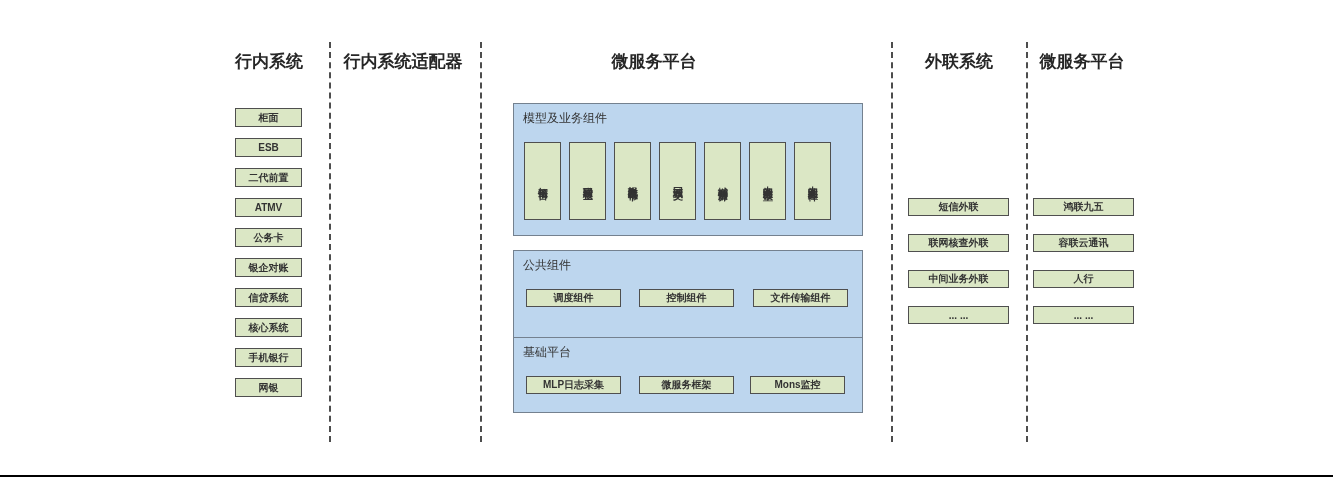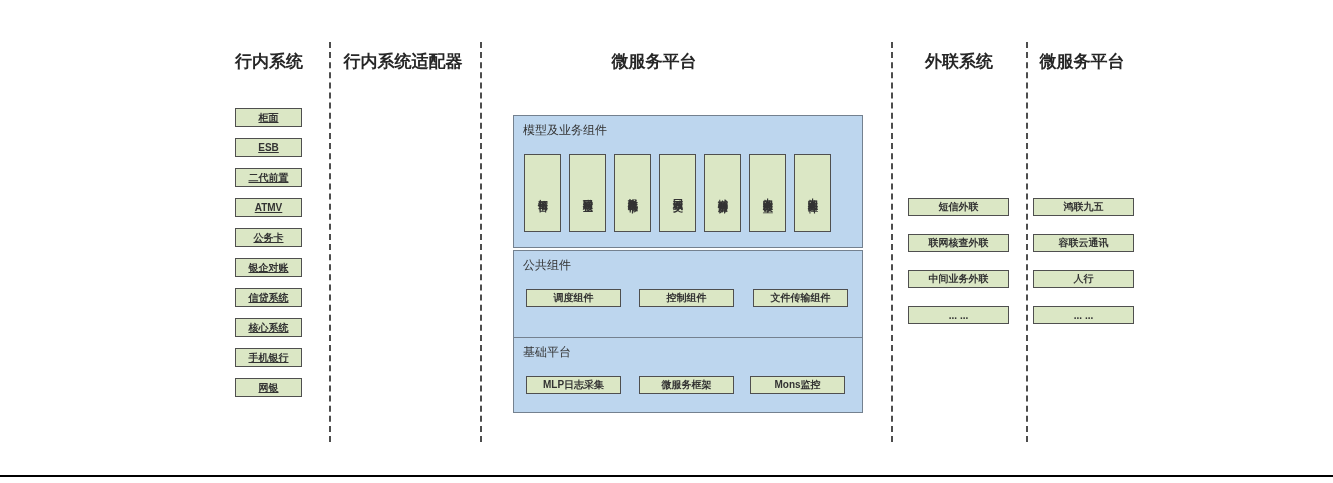--- a/index.html
+++ b/index.html
@@ -29,21 +29,21 @@
   
   .vstack { position:absolute; display:flex; flex-direction:column; }
   .gbox {
     box-sizing:border-box;
     background:#dbe7c5;
     border:1px solid #4f4f4f;
     display:flex; align-items:center; justify-content:center;
     font-size:10px; font-weight:700; color:#333333;
     white-space:nowrap;
   }
-  .stack-sm .gbox { height:19px;text-decoration:underline; }
+  .stack-sm .gbox { height:19px; }
   .stack-sm { gap:11px; }
   .stack-rt .gbox { height:18px; }
   .stack-rt { gap:18px;margin-top:11px; }
   
   .panel {
     position:absolute; left:513px; width:350px;
     box-sizing:border-box;
     background:#bdd6ee;
     border:1px solid #74818f;
   }
@@ -92,21 +92,21 @@
     <div class="gbox">ATMV</div>
     <div class="gbox">公务卡</div>
     <div class="gbox">银企对账</div>
     <div class="gbox">信贷系统</div>
     <div class="gbox">核心系统</div>
     <div class="gbox">手机银行</div>
     <div class="gbox">网银</div>
   </div>
 
 
-  <div class="panel" style="top:115px;height:133px">
+  <div class="panel" style="top:103px;height:133px">
     <div class="panel-title">模型及业务组件</div>
     <div class="vrow">
       <div class="vbox">
           <span>短信平台</span>
         </div>
       <div class="vbox">
           <span>联网核查</span>
         </div>
       <div class="vbox">
           <span>银联及银行卡</span>

